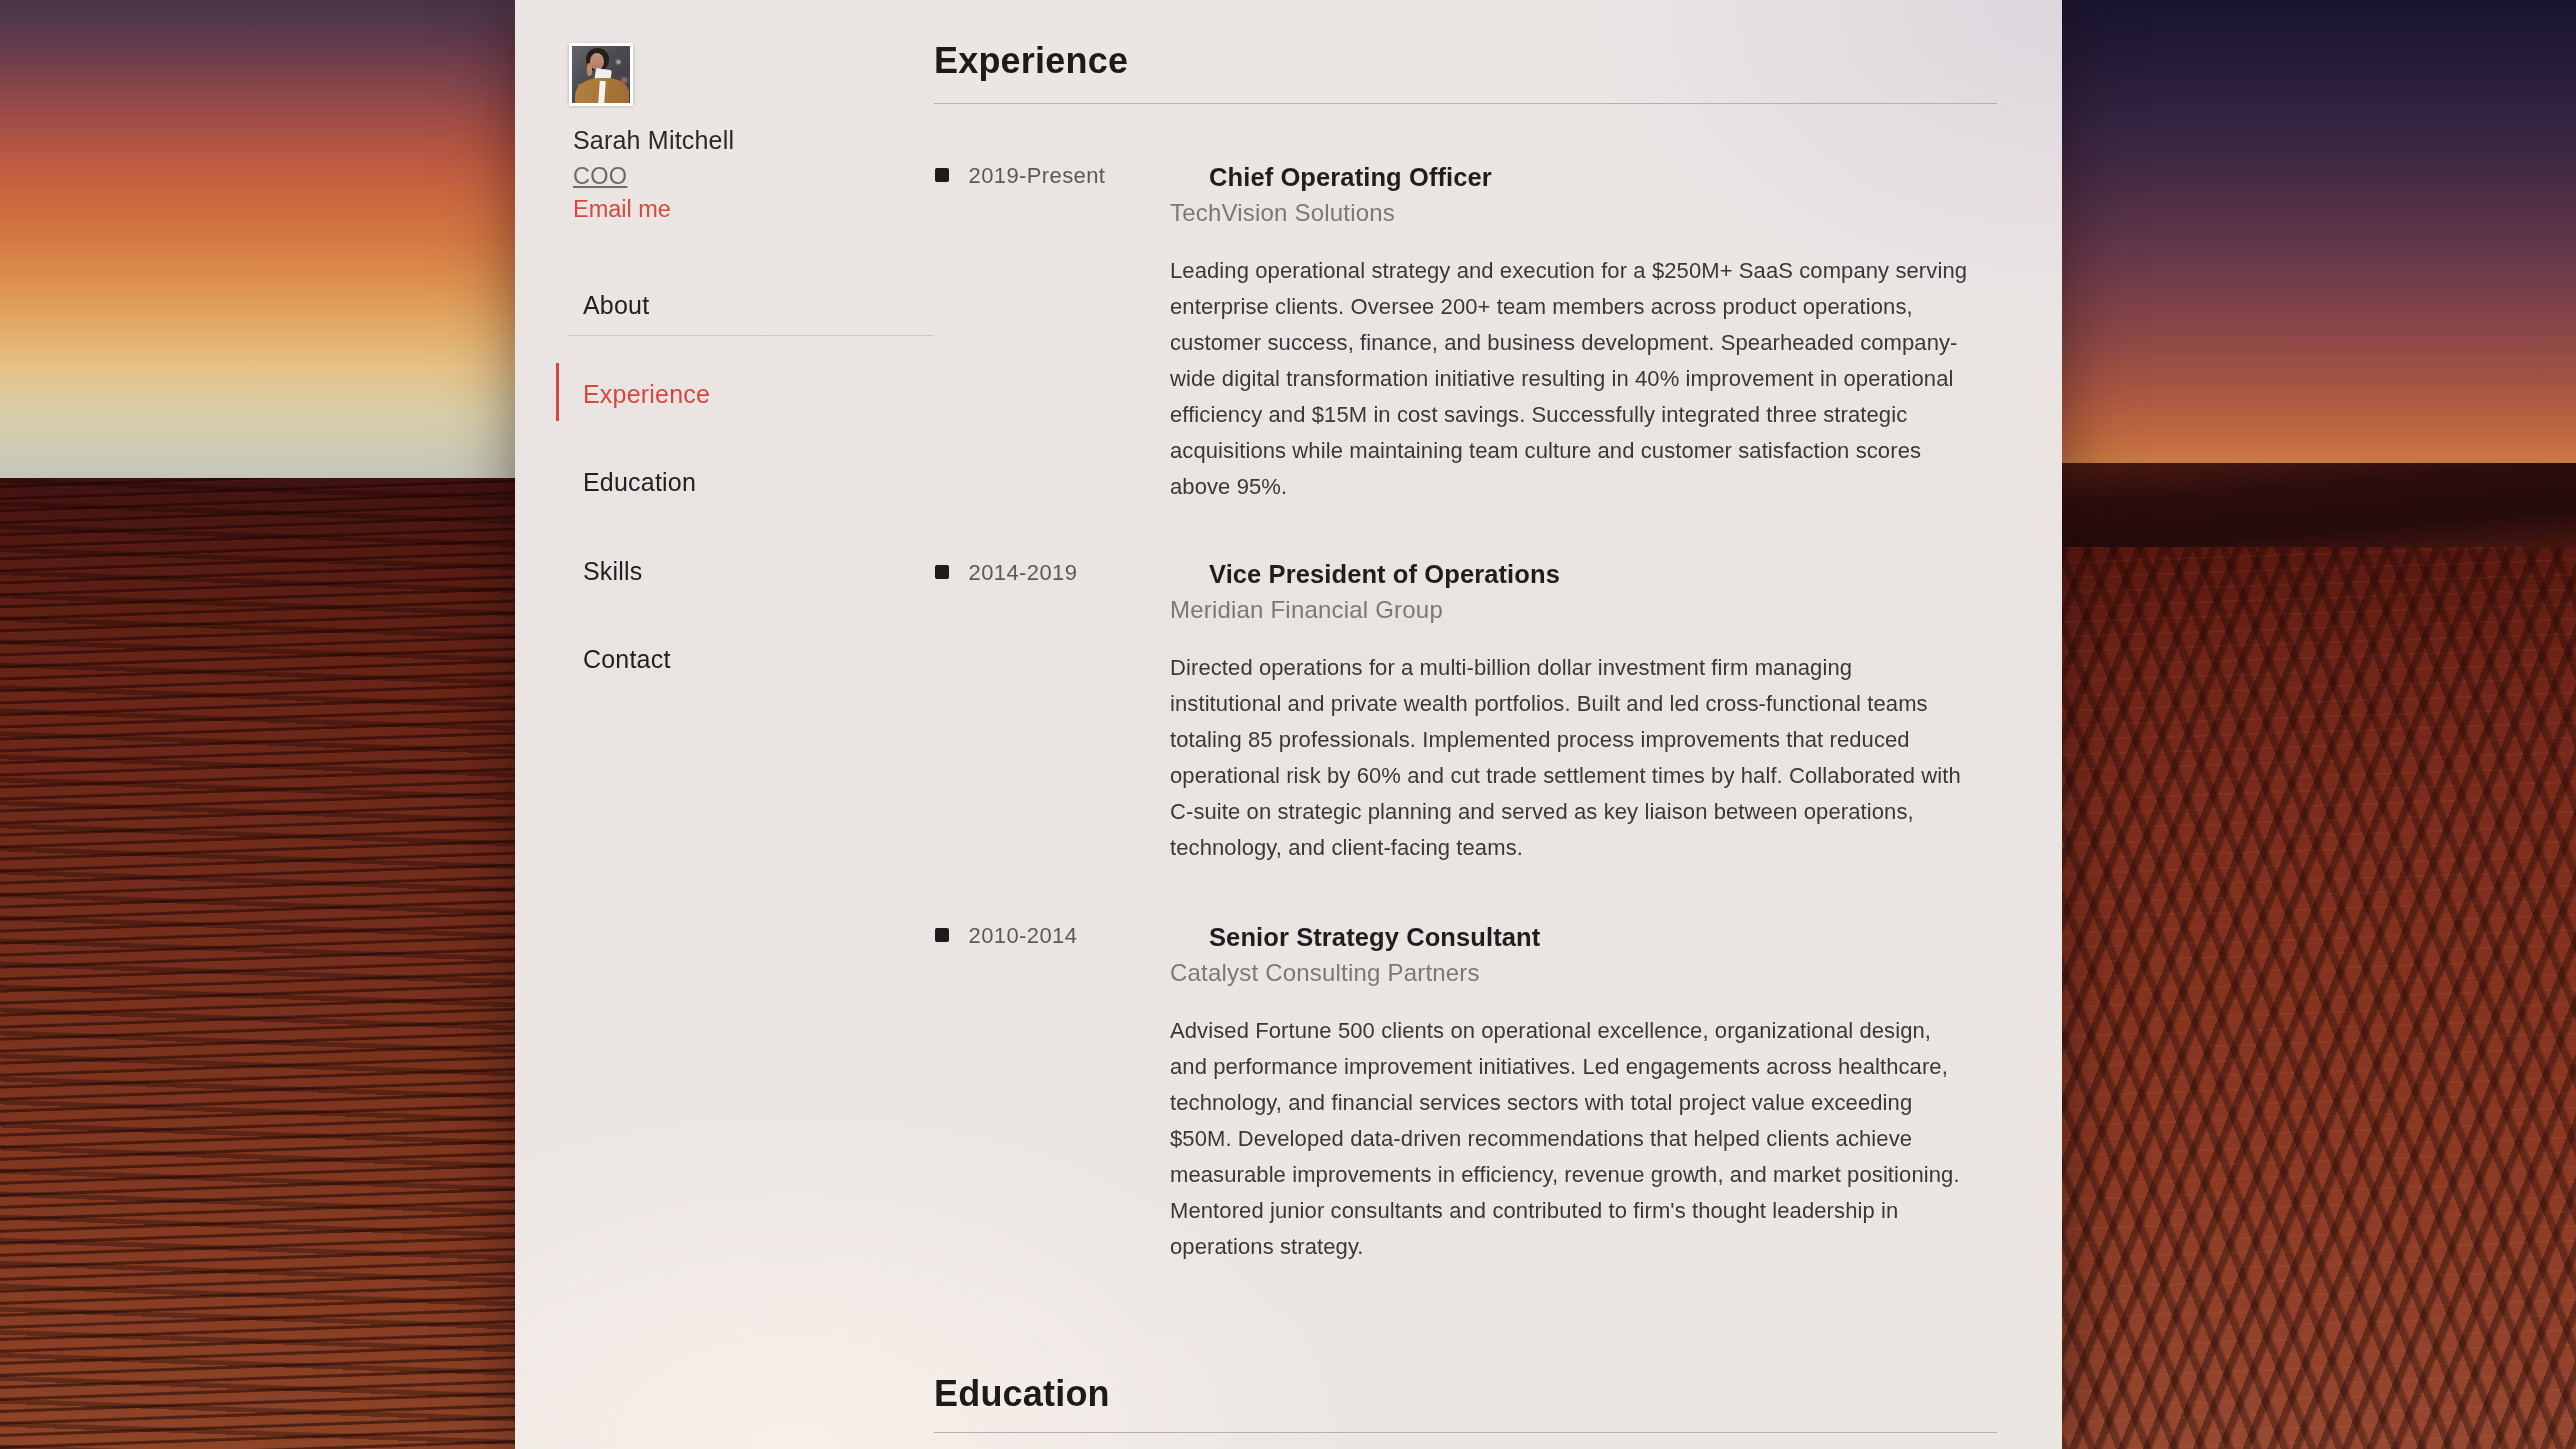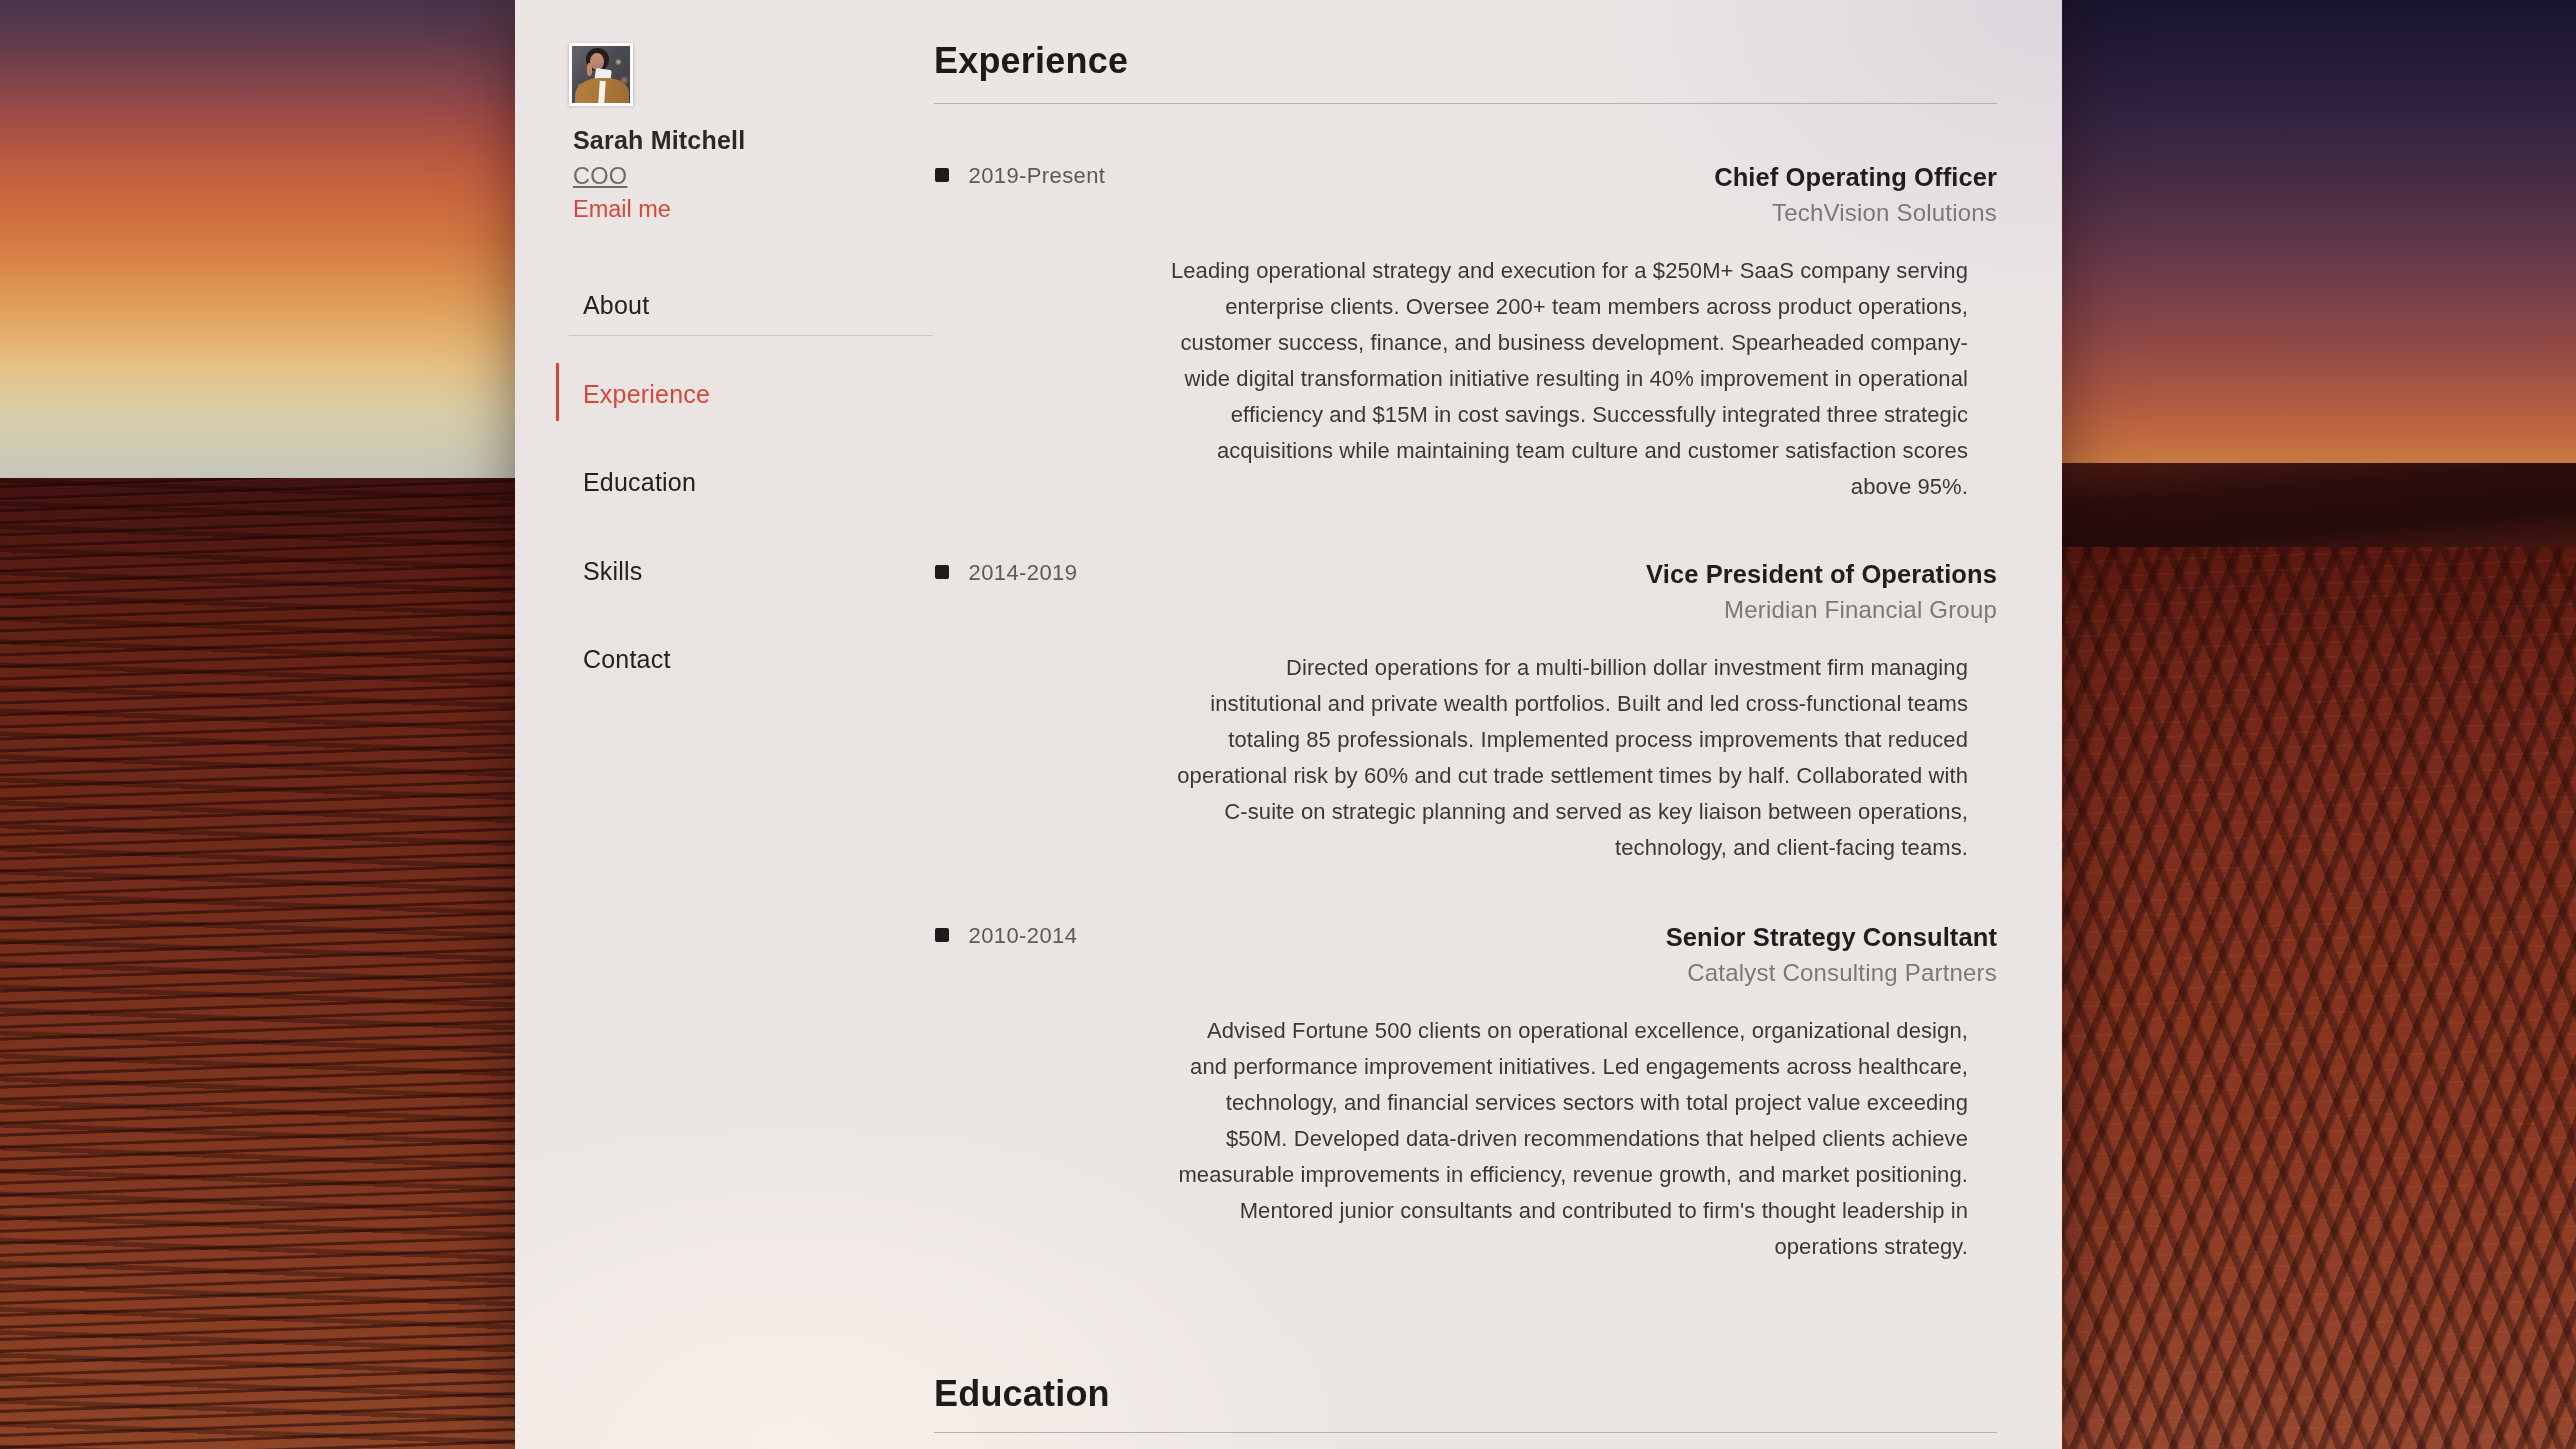--- a/index.html
+++ b/index.html
@@ -65,35 +65,35 @@
       radial-gradient(4.7px 4.7px at 14% 70%, rgba(255,240,200,0.5), rgba(0,0,0,0) 60%),
       radial-gradient(8px 8px at 90% 60%, rgba(230,190,140,0.5), rgba(0,0,0,0) 60%),
       radial-gradient(6.7px 6.7px at 62% 78%, rgba(220,180,130,0.35), rgba(0,0,0,0) 60%);}
   .av-hair{position:absolute;left:24%;top:3%;width:40%;height:40%;background:#241d1a;border-radius:50% 50% 46% 46%;}
   .av-face{position:absolute;left:31%;top:12%;width:25%;height:30%;background:linear-gradient(#c29077,#af7e67);border-radius:48%;}
   .av-hand{position:absolute;left:25%;top:30%;width:10%;height:22%;background:#bd8a70;border-radius:40%;}
   .av-collar{position:absolute;left:40%;top:40%;width:28%;height:24%;background:#efeeec;transform:rotate(8deg);border-radius:2px;}
   .av-blazer{position:absolute;left:6%;bottom:-6%;width:92%;height:50%;background:linear-gradient(100deg,#b5813f,#9f6b33);border-radius:46% 40% 0 0 / 62% 52% 0 0;}
   .av-blazer-lapel{position:absolute;left:47%;bottom:-2%;width:10%;height:40%;background:#f3f2ef;transform:rotate(4deg);}
 
-  .who-name{position:absolute;left:58px;top:126px;font-size:25px;font-weight:700;color:#2b2928;letter-spacing:0.2px;}
+  .who-name{position:absolute;left:58px;top:126px;font-size:25px;font-weight:400;color:#2b2928;letter-spacing:0.2px;}
   .who-role{position:absolute;left:58px;top:163px;font-size:23.5px;color:#6e6b69;letter-spacing:0.3px;text-decoration:underline;}
   .who-email{position:absolute;left:58px;top:196px;font-size:23.5px;color:#d5483c;text-decoration:none;cursor:pointer;}
   .side-divider{position:absolute;left:54px;top:335px;width:364px;height:0.7px;background:#cfc9c6;}
 
   .nav-item{position:absolute;left:68px;font-size:25px;color:#232120;cursor:pointer;letter-spacing:0.2px;}
   .nav-item.active{color:#d5483c;}
   .nav-item.active::before{
     content:"";position:absolute;left:-27px;top:-17.4px;width:3.4px;height:58px;background:#d5483c;
   }
   
   .section-heading{position:absolute;left:419px;font-size:36px;font-weight:700;color:#1d1b1a;letter-spacing:0.2px;}
   .rule{position:absolute;left:419px;width:1063px;height:1.3px;background:#b5b1ae;}
 
-  .entry{position:absolute;left:420px;width:1062px;display:flex;text-align:right;}
+  .entry{position:absolute;left:420px;width:1062px;display:flex;}
   .when{width:235px;flex:none;display:flex;gap:19.5px;align-items:flex-start;}
   .tl-square{width:14px;height:14px;margin-top:6px;background:#1d1b1b;border-radius:2px;flex:none;}
   .when-label{font-size:22px;color:#5c5a58;letter-spacing:0.4px;line-height:27px;}
   .what{flex:1;}
   .job-title{font-size:25.5px;font-weight:600;color:#201e1d;line-height:31px;letter-spacing:0.1px;margin-left:39px;}
   .job-company{font-size:24px;color:#7b7876;margin-top:6px;line-height:28px;letter-spacing:0.2px;}
   .job-desc{font-size:22px;color:#3a3836;line-height:36px;margin-top:26px;max-width:798px;letter-spacing:0.1px;}
 </style>
 </head>
 <body>

